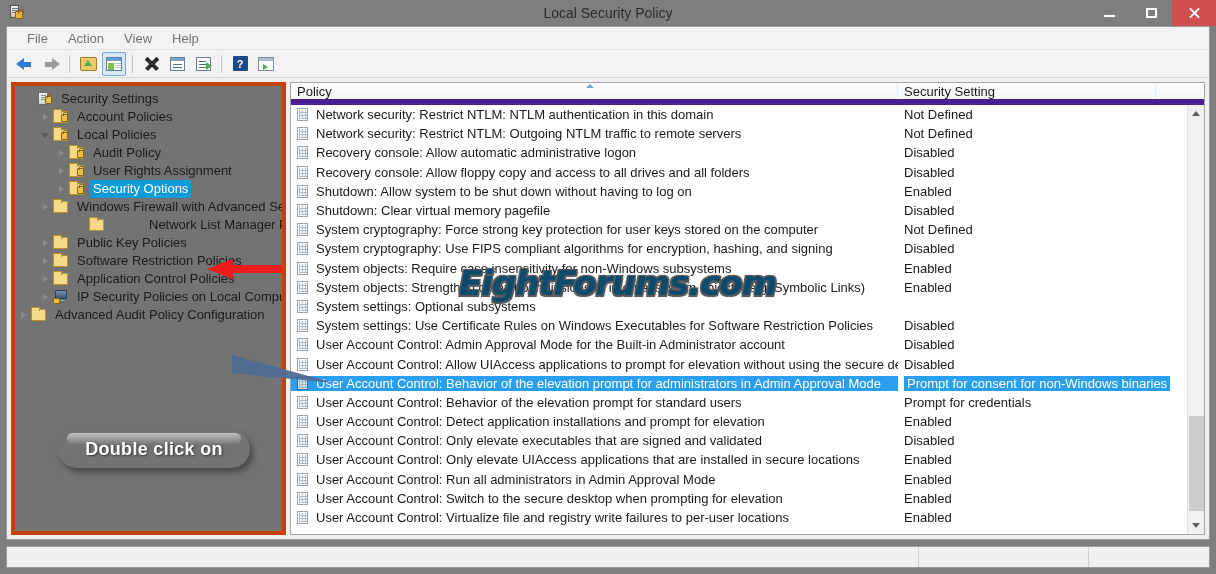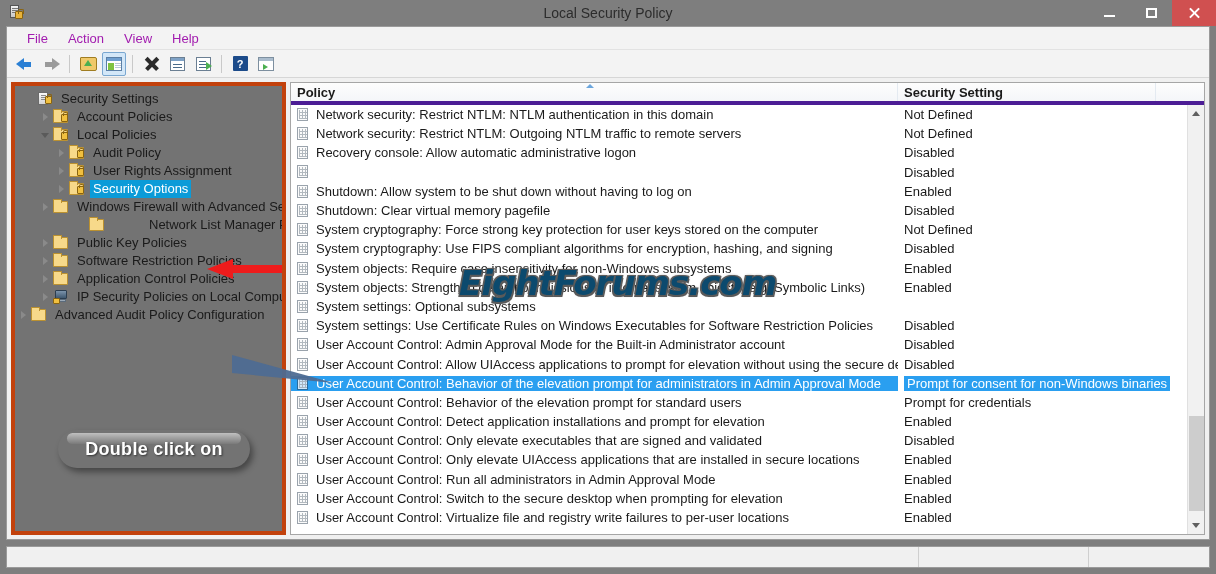--- a/index.html
+++ b/index.html
@@ -106,21 +106,21 @@
     height: 23px;
     display: flex;
     align-items: center;
     background: #f3f3f3;
     border-bottom: 1px solid #e2e2e2;
     flex: 0 0 23px;
     padding-left: 10px;
   }
   .menu-item {
     font-size: 13px;
-    color: #a21caf;
+    color: #737373;
     padding: 2px 10px;
     cursor: default;
   }
 
   .toolbar {
     height: 28px;
     flex: 0 0 28px;
     display: flex;
     align-items: center;
     background: #f3f3f3;
@@ -393,26 +393,25 @@
     background: #0b9bd8;
     color: #fff;
   }
 
   
   .lst-head {
     display: flex;
     height: 22px;
     flex: 0 0 22px;
     background: #a3a3a3;
-    border-bottom: 4px solid #4c1d95;
+    border-bottom: 6px solid #4c1d95;
     font-size: 13px;
     color: #1a1a1a;
     position: relative;
     z-index: 3;
-    font-weight: bold;
   }
   .lst-col {
     display: flex;
     align-items: center;
     padding-left: 6px;
     border-right: 1px solid #e4eaf1;
     position: relative;
     background: linear-gradient(180deg,#fdfdfd,#f4f6f9);
   }
   .lst-col.policy { width: 607px; flex: 0 0 607px; }
@@ -861,20 +860,21 @@
                   <span>Recovery console: Allow automatic administrative logon</span>
                 </div>
                 <div class="setcell"><span class="">Disabled</span></div>
               </div>
               <div class="row">
                 <div class="polcell">
                   <div class="polyicon">
                     <div class="pg"></div>
                     <div class="grid"></div>
                   </div>
+                  <span>Recovery console: Allow floppy copy and access to all drives and all folders</span>
                 </div>
                 <div class="setcell"><span class="">Disabled</span></div>
               </div>
               <div class="row">
                 <div class="polcell">
                   <div class="polyicon">
                     <div class="pg"></div>
                     <div class="grid"></div>
                   </div>
                   <span>Shutdown: Allow system to be shut down without having to log on</span>

